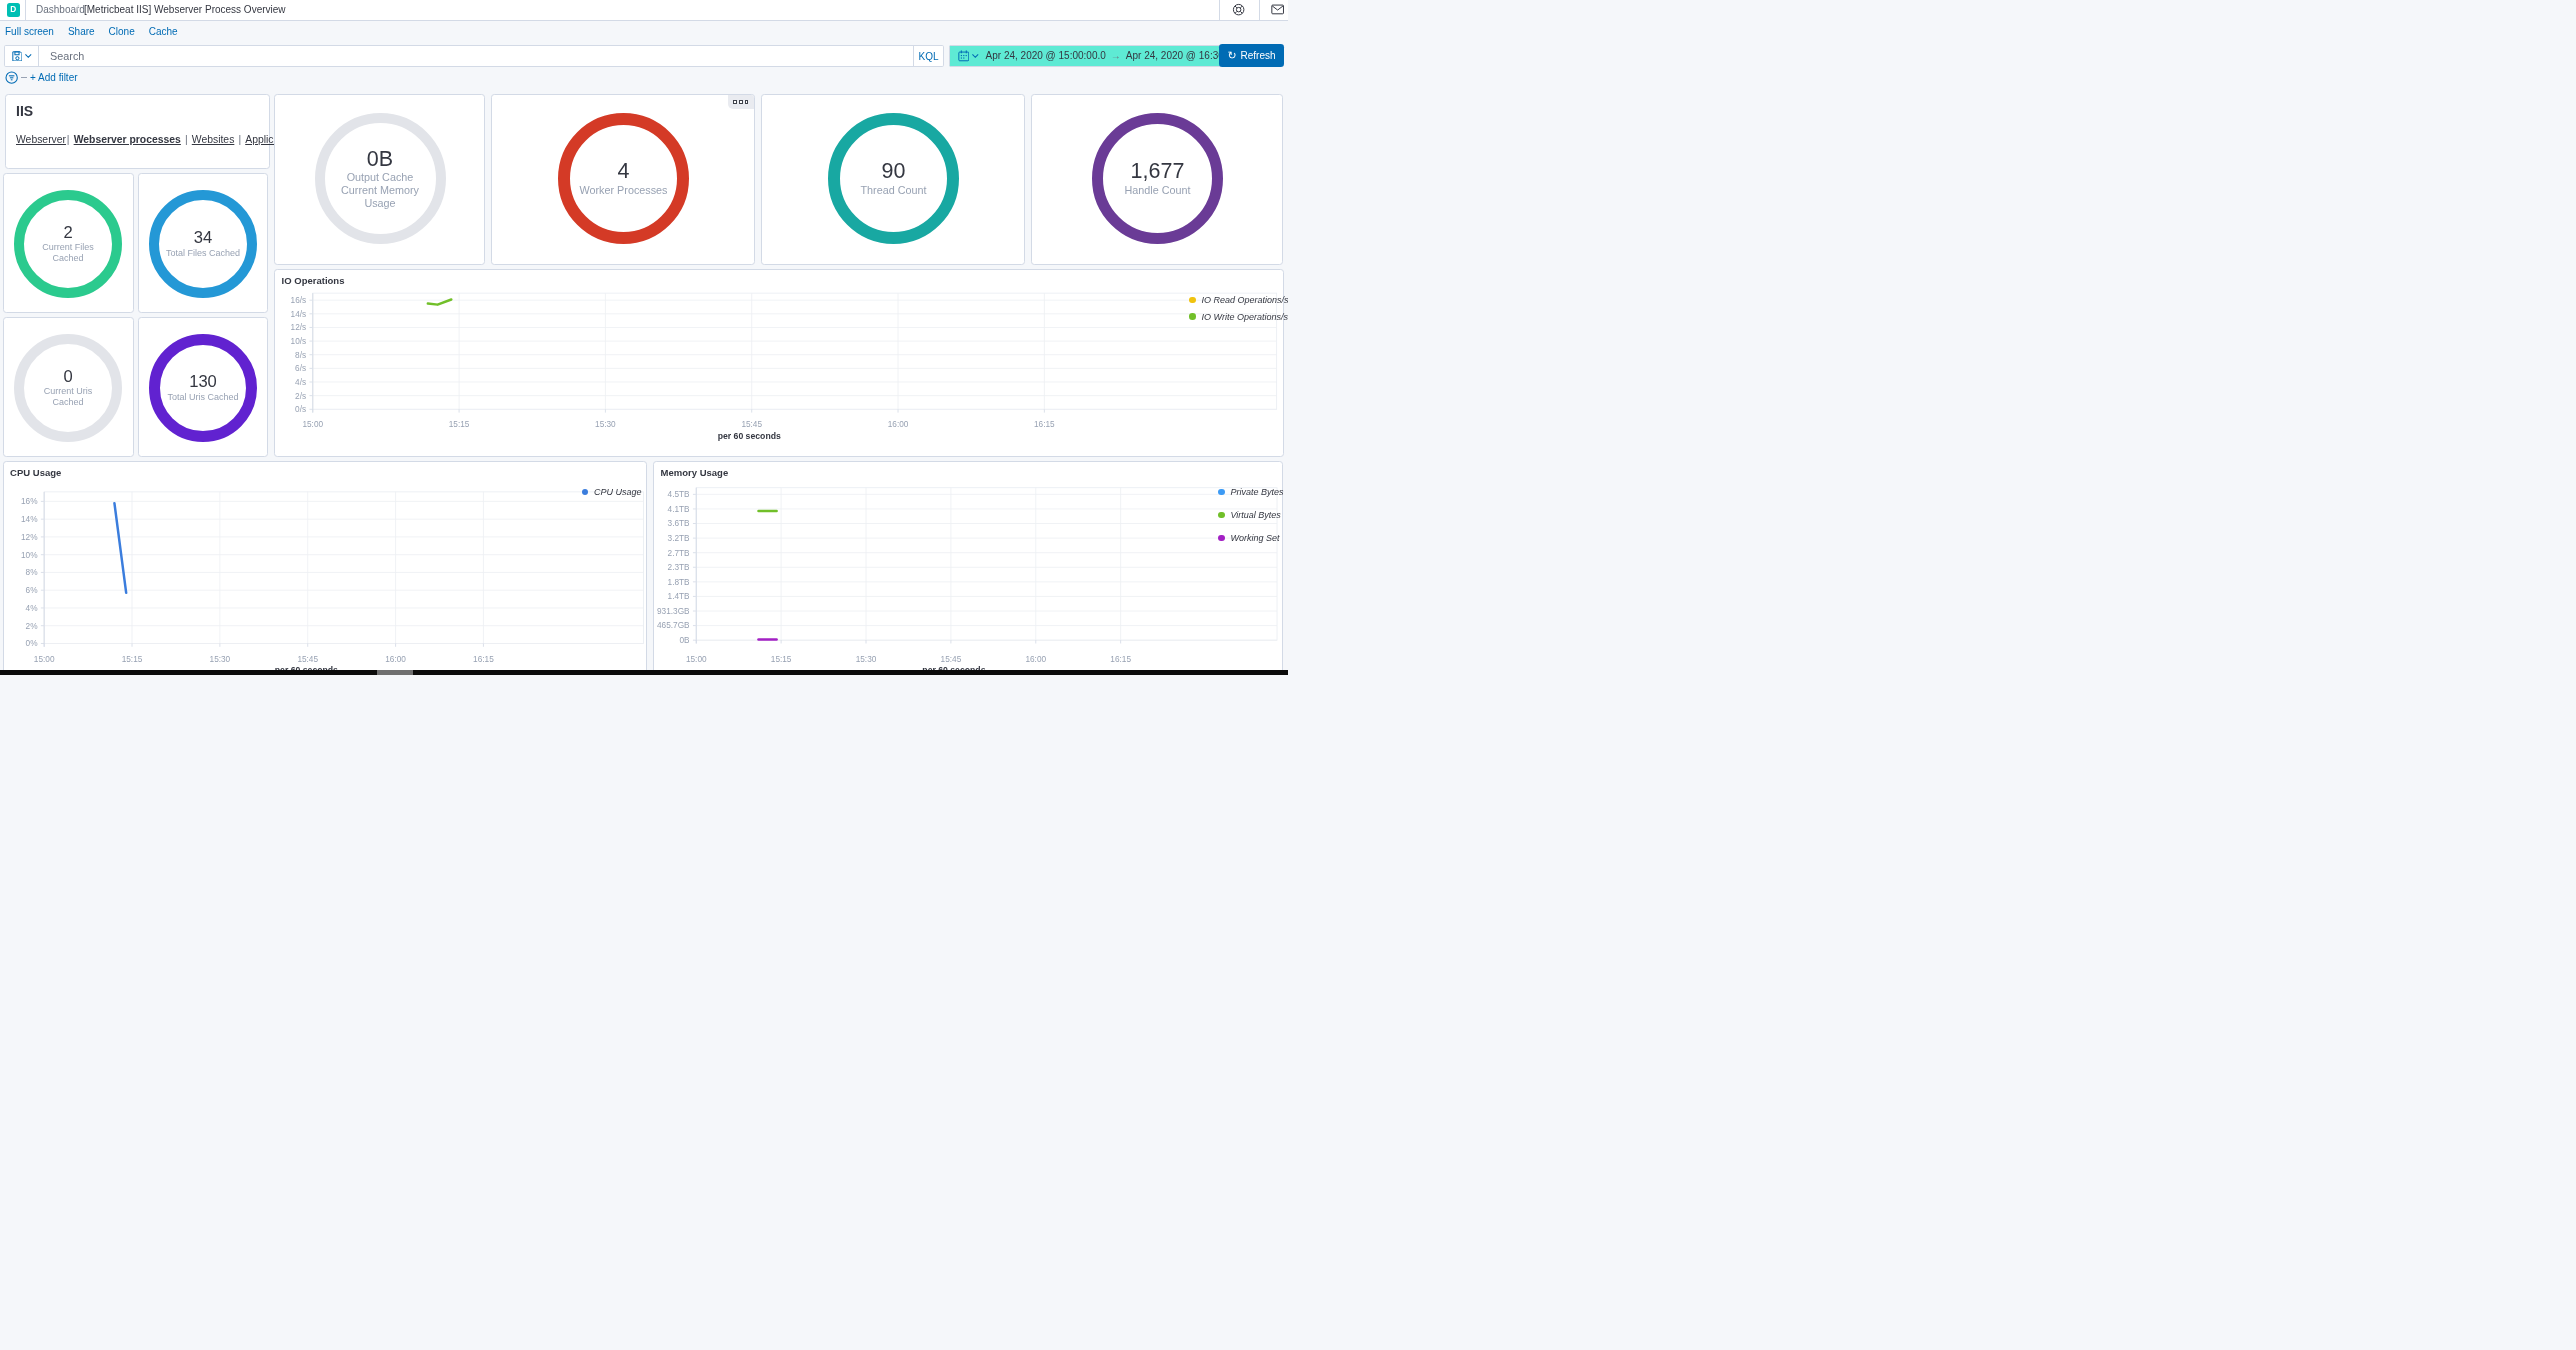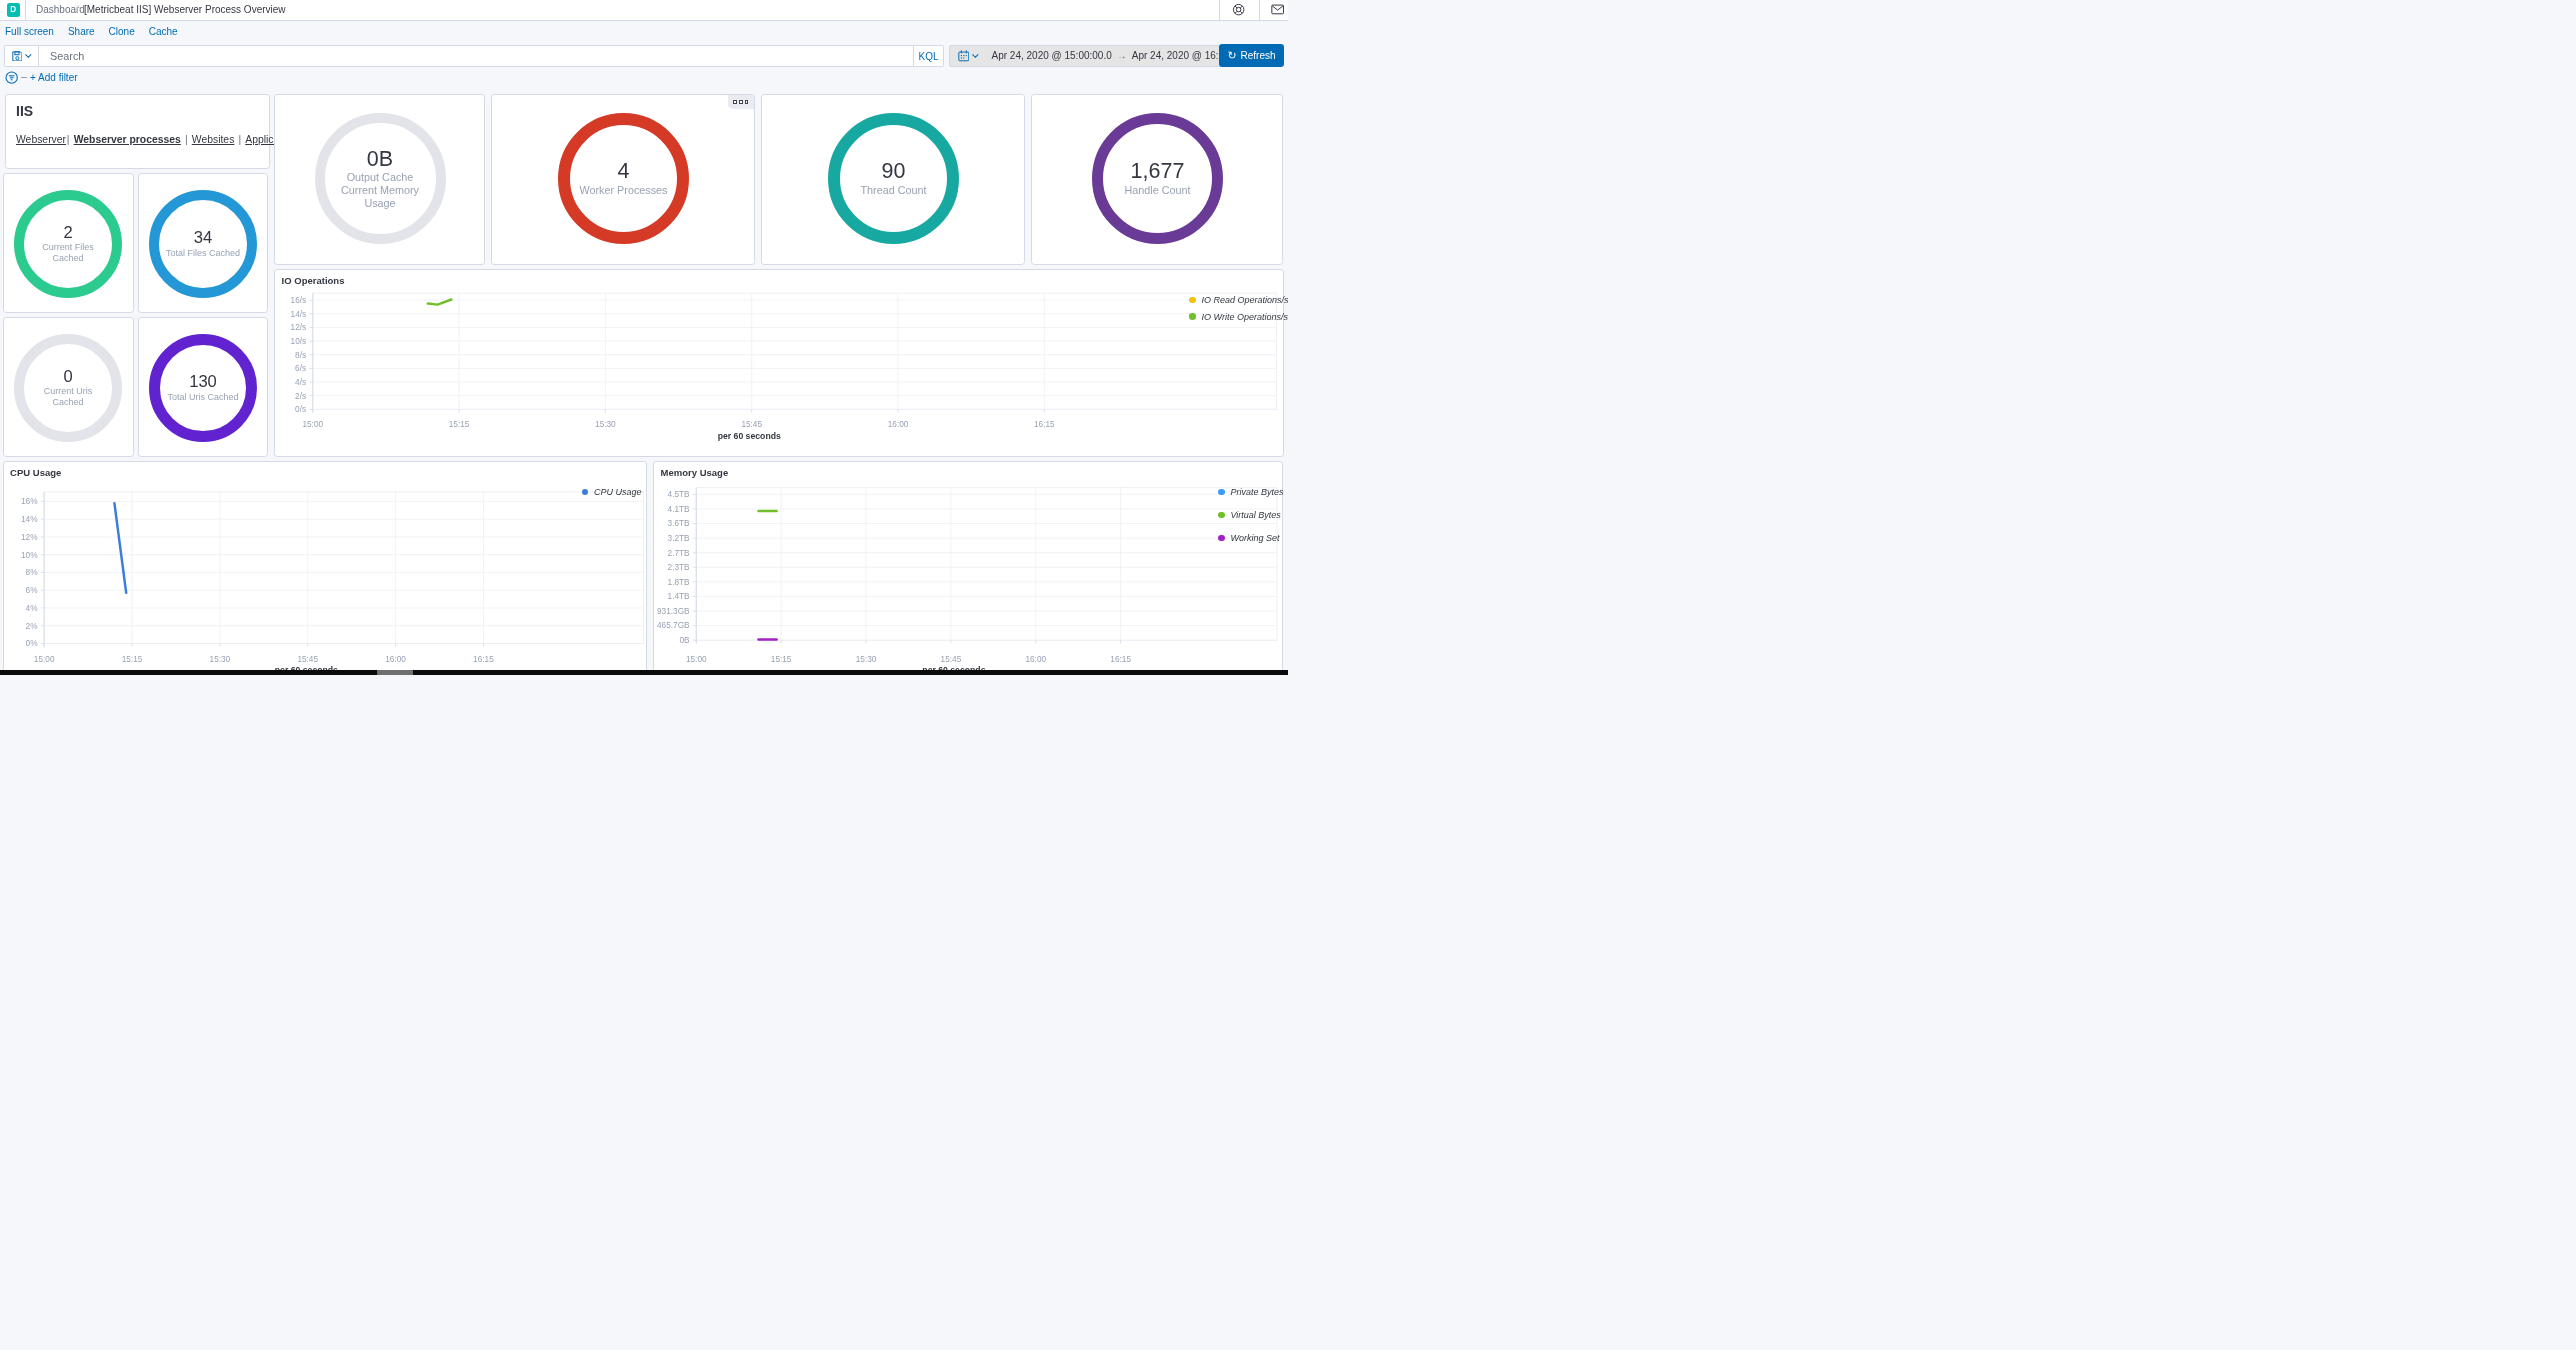--- a/index.html
+++ b/index.html
@@ -18,21 +18,21 @@
   #crumb-title{position:absolute;left:84px;top:4.1px;font-size:10px;color:#343741;}
   .hdr-icon{position:absolute;top:3.3px;width:13.3px;height:13.3px;cursor:pointer;}
   
   #toolbar{position:absolute;left:5px;top:20px;height:23px;display:flex;align-items:center;gap:14px;}
   #toolbar a{font-size:10px;color:#006BB4;text-decoration:none;cursor:pointer;}
   
   #searchbox{position:absolute;left:4.1px;top:45px;width:940px;height:21.5px;background:#fff;border:0.8px solid #D3DAE6;border-radius:1.7px;box-sizing:border-box;}
   #save-query-btn{position:absolute;left:0;top:0;width:33px;height:20px;border-right:0.8px solid #D3DAE6;display:flex;align-items:center;justify-content:center;gap:2.5px;cursor:pointer;}
   #search-placeholder{position:absolute;left:45px;top:4.1px;font-size:10.8px;color:#69707D;}
   #kql-btn{position:absolute;right:0;top:0;width:29px;height:20px;border-left:0.8px solid #D3DAE6;display:flex;align-items:center;justify-content:center;font-size:10px;color:#006BB4;cursor:pointer;}
-  #datepicker{position:absolute;left:949px;top:45px;width:304px;height:21.5px;background:#e5e5e5;border:0.8px solid #D3DAE6;border-radius:1.7px;box-sizing:border-box;display:flex;align-items:center;cursor:pointer;justify-content:space-between;}
+  #datepicker{position:absolute;left:949px;top:45px;width:304px;height:21.5px;background:#5eead4;border:0.8px solid #D3DAE6;border-radius:1.7px;box-sizing:border-box;display:flex;align-items:center;cursor:pointer;}
   #date-btn{display:flex;align-items:center;gap:3.3px;padding:0 6.6px 0 7.5px;}
   #date-range{display:flex;align-items:center;gap:5px;font-size:10px;color:#343741;white-space:nowrap;}
   #date-arrow{color:#69707D;font-size:10px;}
   #refresh-btn{position:absolute;left:1219px;top:44px;width:65px;height:23px;background:#006BB4;border-radius:3.3px;color:#fff;
      display:flex;align-items:center;justify-content:center;gap:4.1px;font-size:10px;cursor:pointer;}
   #refresh-icon{font-size:10.8px;line-height:1;}
   
   #filter-icon{position:absolute;left:5px;top:71px;cursor:pointer;}
   #filter-dash{position:absolute;left:21px;top:77px;width:5.8px;height:1.2px;background:#98A2B3;}
   #add-filter{position:absolute;left:30px;top:72px;font-size:10px;color:#006BB4;text-decoration:none;cursor:pointer;}

